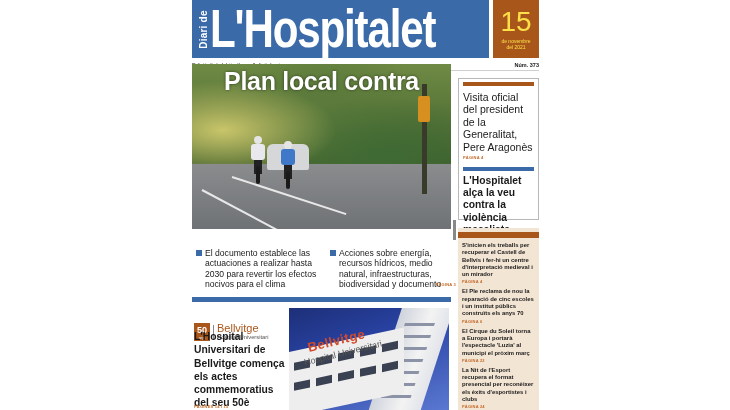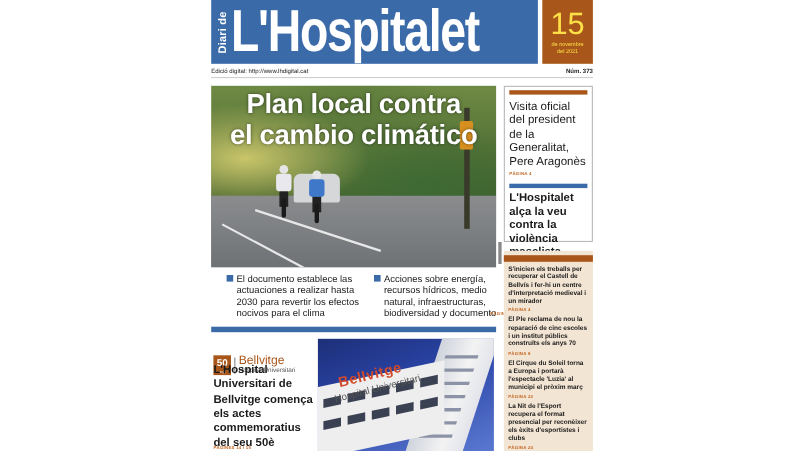--- a/index.html
+++ b/index.html
@@ -15,42 +15,42 @@
     .mast-title { position: absolute; left: 18px; top: -2px; color: #ffffff; font-family: "Liberation Sans", sans-serif; font-weight: bold; font-size: 54px; line-height: 60px; letter-spacing: -1.5px; transform: scaleX(0.78); transform-origin: left center; white-space: nowrap; }
 
     .datebox { position: absolute; left: 303px; top: 0; width: 46px; height: 58px; background: #a9561a; color: #fde047; text-align: center; }
     .date-day { display: block; font-size: 28px; font-weight: normal; line-height: 32px; margin-top: 6px; }
     .date-month { display: block; font-size: 5px; line-height: 6px; }
 
     .subline { position: absolute; left: 2px; top: 62px; width: 347px; height: 9px; border-bottom: 1px solid #cfcfcf; font-size: 5.5px; display: flex; justify-content: space-between; }
     .subline .num { font-weight: bold; }
 
     
-    .hero { position: absolute; left: 2px; top: 78px; width: 259px; height: 165px; overflow: hidden;
+    .hero { position: absolute; left: 2px; top: 64px; width: 259px; height: 165px; overflow: hidden;
       background:
         radial-gradient(ellipse at 12% 40%, #c9c56a 0%, rgba(201,197,106,0) 35%),
         radial-gradient(ellipse at 75% 55%, #3f6a34 0%, rgba(63,106,52,0) 45%),
         radial-gradient(ellipse at 50% 25%, #5b7a3b 0%, rgba(91,122,59,0) 50%),
         linear-gradient(180deg, #6f8a44 0%, #4d6c33 45%, #3f5f2b 60%, #6b6e6e 62%, #7a7d80 100%);
     }
     .hero-road { position: absolute; left: 0; top: 100px; width: 259px; height: 65px; background: linear-gradient(180deg, #8a8c8e 0%, #6f7275 100%); }
     .hero-roadline { position: absolute; height: 2px; background: #e8e8e8; transform-origin: left center; }
     .hero-car { position: absolute; left: 75px; top: 80px; width: 42px; height: 26px; background: #d5d7d9; border-radius: 6px 6px 2px 2px; }
     .rider { position: absolute; width: 16px; height: 48px; }
     .rider .head { position: absolute; left: 4px; top: 0; width: 8px; height: 8px; border-radius: 50%; background: #e5e5e5; }
     .rider .torso { position: absolute; left: 1px; top: 8px; width: 14px; height: 16px; border-radius: 3px; }
     .rider .legs { position: absolute; left: 4px; top: 24px; width: 8px; height: 14px; background: #222; }
     .rider .wheel { position: absolute; left: 6px; top: 30px; width: 4px; height: 18px; background: #1a1a1a; border-radius: 2px; }
     .hero-pole { position: absolute; left: 230px; top: 20px; width: 5px; height: 110px; background: #3a3a2a; }
     .hero-light { position: absolute; left: 226px; top: 32px; width: 12px; height: 26px; background: #d7901f; border-radius: 2px; }
     .hero-title { position: absolute; left: 0; top: 3px; width: 259px; text-align: center; color: #ffffff; font-weight: bold; font-size: 25px; line-height: 28px; letter-spacing: -0.3px; text-shadow: 0 0 3px rgba(0,0,0,0.55); }
     .photo-credit { position: absolute; width: 3px; background: #888; }
 
     
-    .bullets { position: absolute; left: 16px; top: 248px; width: 262px; height: 42px; display: flex; gap: 6px; }
+    .bullets { position: absolute; left: 6px; top: 248px; width: 262px; height: 42px; display: flex; gap: 6px; }
     .bullet { flex: 1; display: flex; font-size: 8.6px; line-height: 10.4px; color: #1a1a1a; }
     .bullet .sq { flex: 0 0 6px; width: 6px; height: 6px; background: #3a6aa8; margin: 2px 3px 0 0; }
     .pagina { color: #c46a28; font-weight: bold; font-size: 4px; letter-spacing: 0.2px; }
     .bullets .pagina { position: absolute; right: 2px; top: 34px; }
 
     
     .blue-rule { position: absolute; height: 5px; background: #3a6aa8; }
     .bv-logo { position: absolute; left: 4px; top: 323px; width: 88px; height: 20px; }
     .bv-50 { position: absolute; left: 0; top: 0; width: 16px; height: 18px; background: #a9561a; color: #fff; font-weight: bold; font-size: 9px; text-align: center; line-height: 14px; }
     .bv-50 small { display:block; font-size: 3px; line-height: 3px; font-weight: normal; }
@@ -117,21 +117,20 @@
         <div class="wheel"></div>
     </div>
     <div class="rider" style="left:88px; top:77px;">
       <div class="head"></div>
         <div class="torso" style="background:#3f78c8;"></div>
         <div class="legs"></div>
         <div class="wheel"></div>
     </div>
     <div class="hero-title">
       <div>Plan local contra</div>
-      <div>el cambio climático</div>
     </div>
   </div>
   <div class="photo-credit" style="left:263px; top:220px; height:20px;"></div>
 
   <div class="bullets">
     <div class="bullet">
       <span class="sq"></span>
       <span>El documento establece las actuaciones a realizar hasta 2030 para revertir los efectos nocivos para el clima</span>
     </div>
     <div class="bullet">

